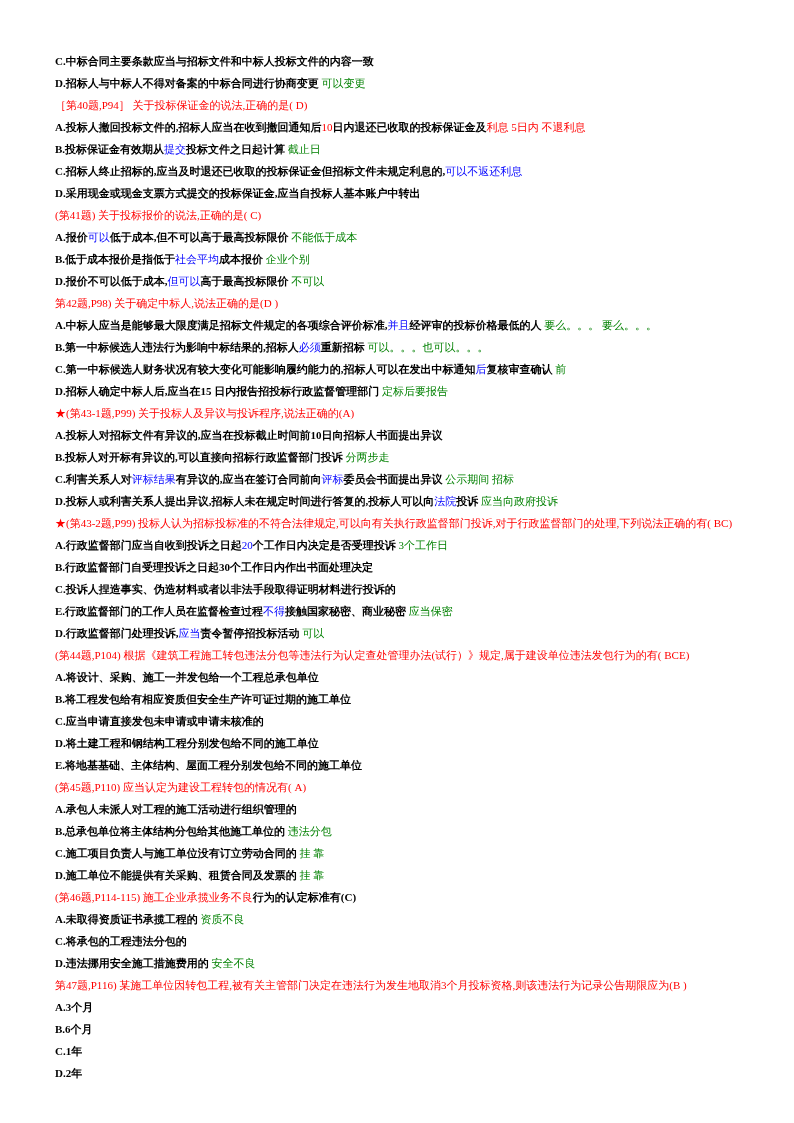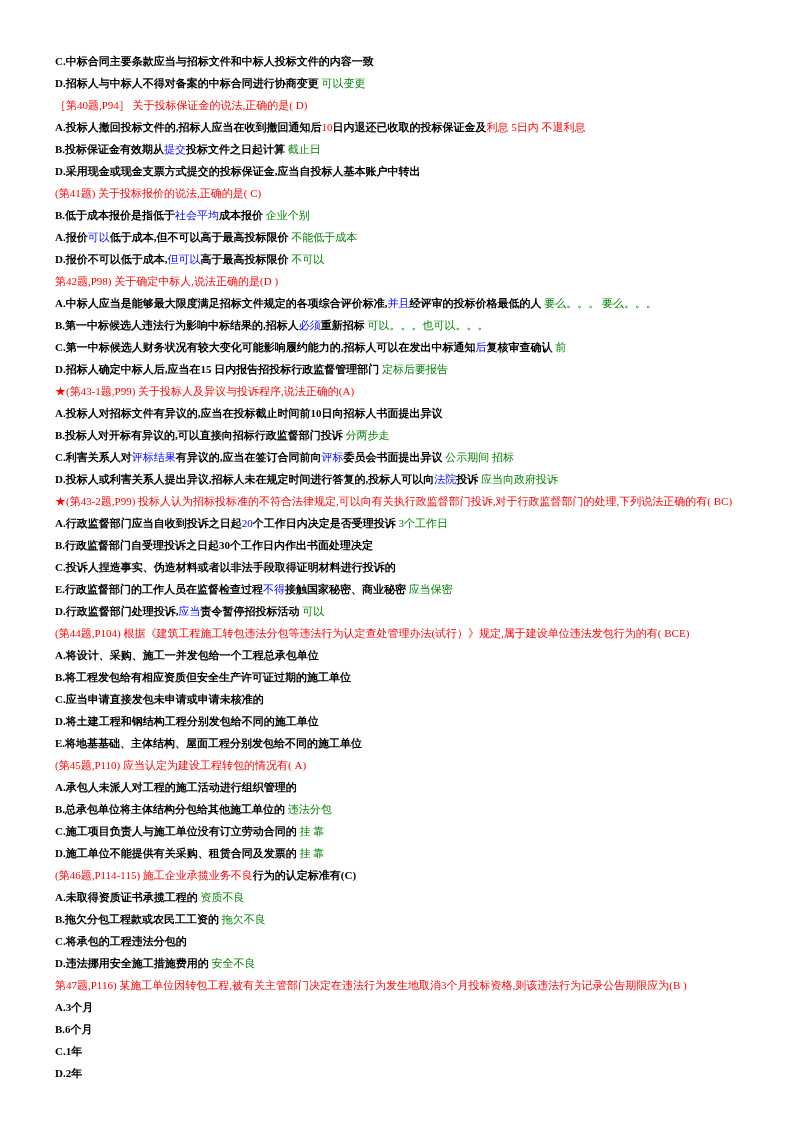--- a/index.html
+++ b/index.html
@@ -22,24 +22,25 @@
   </style>
 </head>
 <body>
 
 <div id="content">
     <div class="line"><span class="black">C.中标合同主要条款应当与招标文件和中标人投标文件的内容一致</span></div>
     <div class="line"><span class="black">D.招标人与中标人不得对备案的中标合同进行协商变更</span><span class="green">  可以变更</span></div>
     <div class="line"><span class="red">［第40题,P94］ 关于投标保证金的说法,正确的是(  D)</span></div>
     <div class="line"><span class="black">A.投标人撤回投标文件的,招标人应当在收到撤回通知后</span><span class="red">10</span><span class="black">日内退还已收取的投标保证金及</span><span class="red">利息  5日内  不退利息</span></div>
     <div class="line"><span class="black">B.投标保证金有效期从</span><span class="blue">提交</span><span class="black">投标文件之日起计算</span><span class="green">  截止日</span></div>
+    <div class="line"><span class="black">C.招标人终止招标的,应当及时退还已收取的投标保证金但招标文件未规定利息的,</span><span class="blue">可以不返还利息</span></div>
     <div class="line"><span class="black">D.采用现金或现金支票方式提交的投标保证金,应当自投标人基本账户中转出</span></div>
     <div class="line"><span class="red">(第41题)  关于投标报价的说法,正确的是(  C)</span></div>
+    <div class="line"><span class="black">A.报价</span><span class="blue">可以</span><span class="black">低于成本,但不可以高于最高投标限价</span><span class="green">  不能低于成本</span></div>
     <div class="line"><span class="black">B.低于成本报价是指低于</span><span class="blue">社会平均</span><span class="black">成本报价</span><span class="green">  企业个别</span></div>
-    <div class="line"><span class="black">A.报价</span><span class="blue">可以</span><span class="black">低于成本,但不可以高于最高投标限价</span><span class="green">  不能低于成本</span></div>
     <div class="line"><span class="black">D.报价不可以低于成本,</span><span class="blue">但可以</span><span class="black">高于最高投标限价</span><span class="green">  不可以</span></div>
     <div class="line"><span class="red">第42题,P98)  关于确定中标人,说法正确的是(D  )</span></div>
     <div class="line"><span class="black">A.中标人应当是能够最大限度满足招标文件规定的各项综合评价标准,</span><span class="blue">并且</span><span class="black">经评审的投标价格最低的人</span><span class="green">  要么。。。 要么。。。</span></div>
     <div class="line"><span class="black">B.第一中标候选人违法行为影响中标结果的,招标人</span><span class="blue">必须</span><span class="black">重新招标</span><span class="green">  可以。。。也可以。。。</span></div>
     <div class="line"><span class="black">C.第一中标候选人财务状况有较大变化可能影响履约能力的,招标人可以在发出中标通知</span><span class="blue">后</span><span class="black">复核审查确认</span><span class="green">  前</span></div>
     <div class="line"><span class="black">D.招标人确定中标人后,应当在15  日内报告招投标行政监督管理部门</span><span class="green">   定标后要报告</span></div>
     <div class="line"><span class="star">★</span><span class="red">(第43-1题,P99)  关于投标人及异议与投诉程序,说法正确的(A)</span></div>
     <div class="line"><span class="black">A.投标人对招标文件有异议的,应当在投标截止时间前10日向招标人书面提出异议</span></div>
     <div class="line"><span class="black">B.投标人对开标有异议的,可以直接向招标行政监督部门投诉</span><span class="green">   分两步走</span></div>
     <div class="line"><span class="black">C.利害关系人对</span><span class="blue">评标结果</span><span class="black">有异议的,应当在签订合同前向</span><span class="blue">评标</span><span class="black">委员会书面提出异议</span><span class="green">  公示期间  招标</span></div>
@@ -56,21 +57,20 @@
     <div class="line"><span class="black">C.应当申请直接发包未申请或申请未核准的</span></div>
     <div class="line"><span class="black">D.将土建工程和钢结构工程分别发包给不同的施工单位</span></div>
     <div class="line"><span class="black">E.将地基基础、主体结构、屋面工程分别发包给不同的施工单位</span></div>
     <div class="line"><span class="red"> (第45题,P110)  应当认定为建设工程转包的情况有(  A)</span></div>
     <div class="line"><span class="black">A.承包人未派人对工程的施工活动进行组织管理的</span></div>
     <div class="line"><span class="black">B.总承包单位将主体结构分包给其他施工单位的</span><span class="green">  违法分包</span></div>
     <div class="line"><span class="black">C.施工项目负责人与施工单位没有订立劳动合同的</span><span class="green">  挂 靠</span></div>
     <div class="line"><span class="black">D.施工单位不能提供有关采购、租赁合同及发票的</span><span class="green">  挂 靠</span></div>
     <div class="line"><span class="red">  (第46题,P114-115)  施工企业承揽业务不良</span><span class="black">行为的认定标准有(C)</span></div>
     <div class="line"><span class="black">A.未取得资质证书承揽工程的</span><span class="green">    资质不良</span></div>
-    <div class="line"><span class="black">B.拖欠分包工程款或农民工工资的</span><span class="green">   拖欠不良</span></div>
     <div class="line"><span class="black">C.将承包的工程违法分包的</span></div>
     <div class="line"><span class="black">D.违法挪用安全施工措施费用的</span><span class="green">   安全不良</span></div>
     <div class="line"><span class="red">第47题,P116)  某施工单位因转包工程,被有关主管部门决定在违法行为发生地取消3个月投标资格,则该违法行为记录公告期限应为(B  )</span></div>
     <div class="line"><span class="black">A.3个月</span></div>
     <div class="line"><span class="black">B.6个月</span></div>
     <div class="line"><span class="black">C.1年</span></div>
     <div class="line"><span class="black">D.2年</span></div>
   </div>
 
 </body></html>

